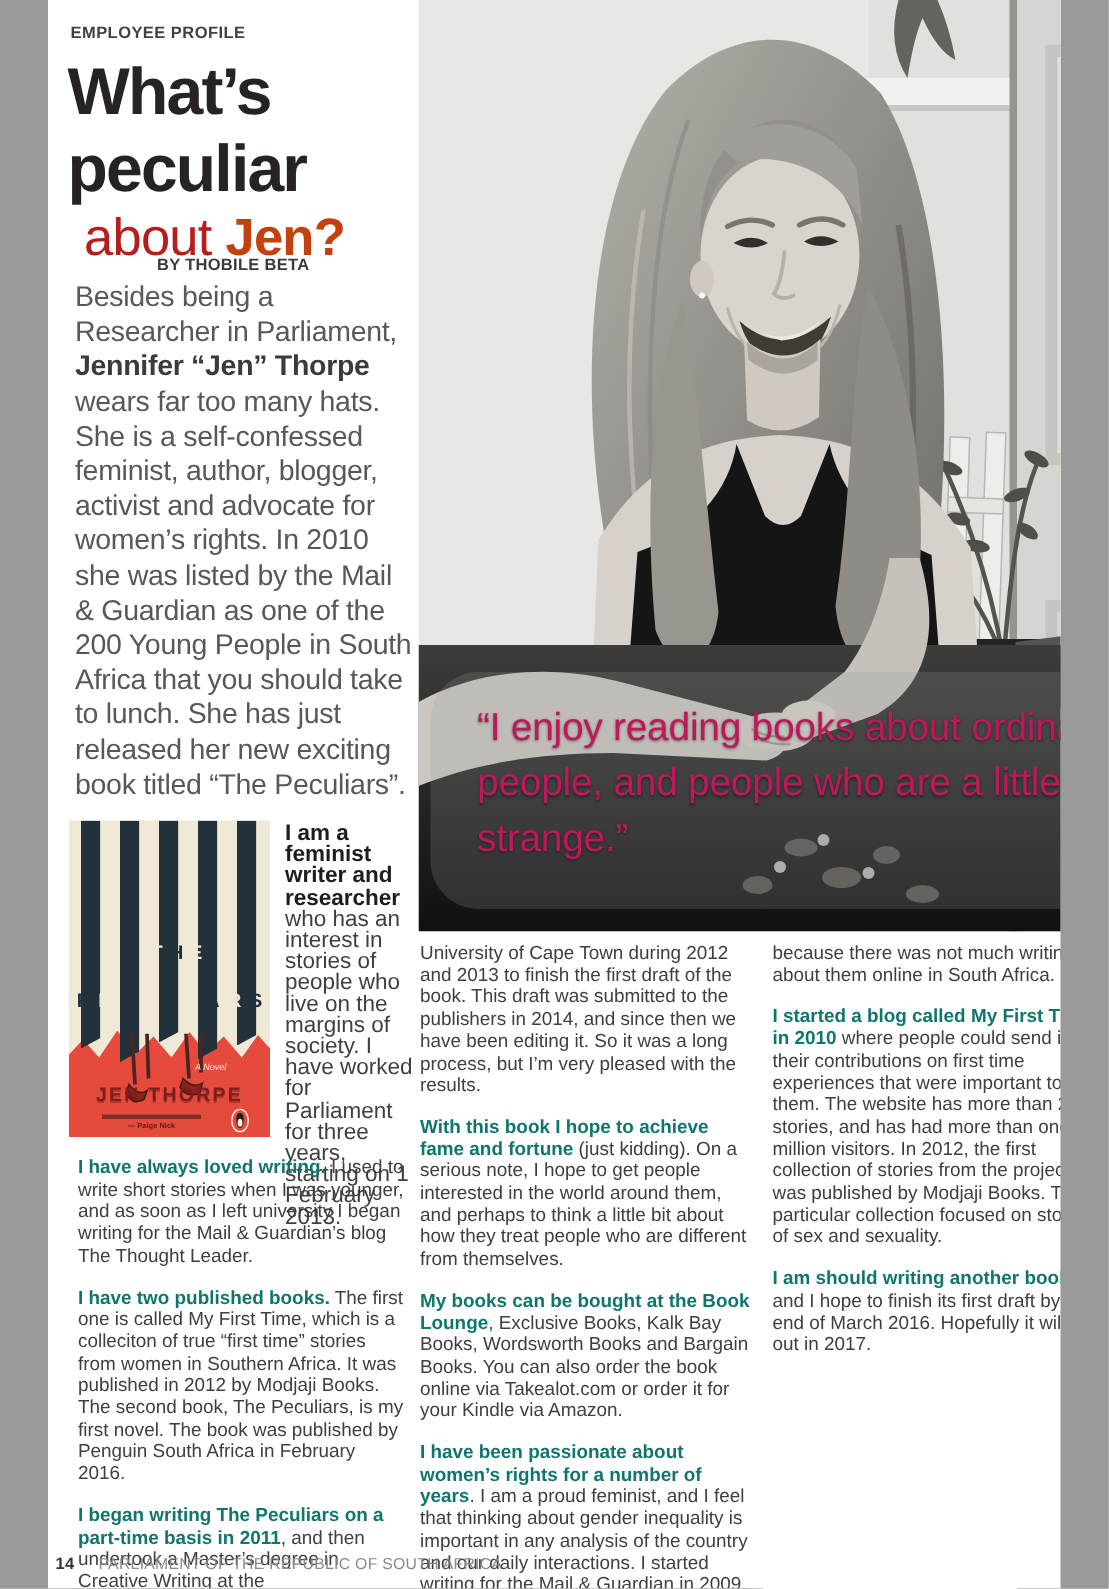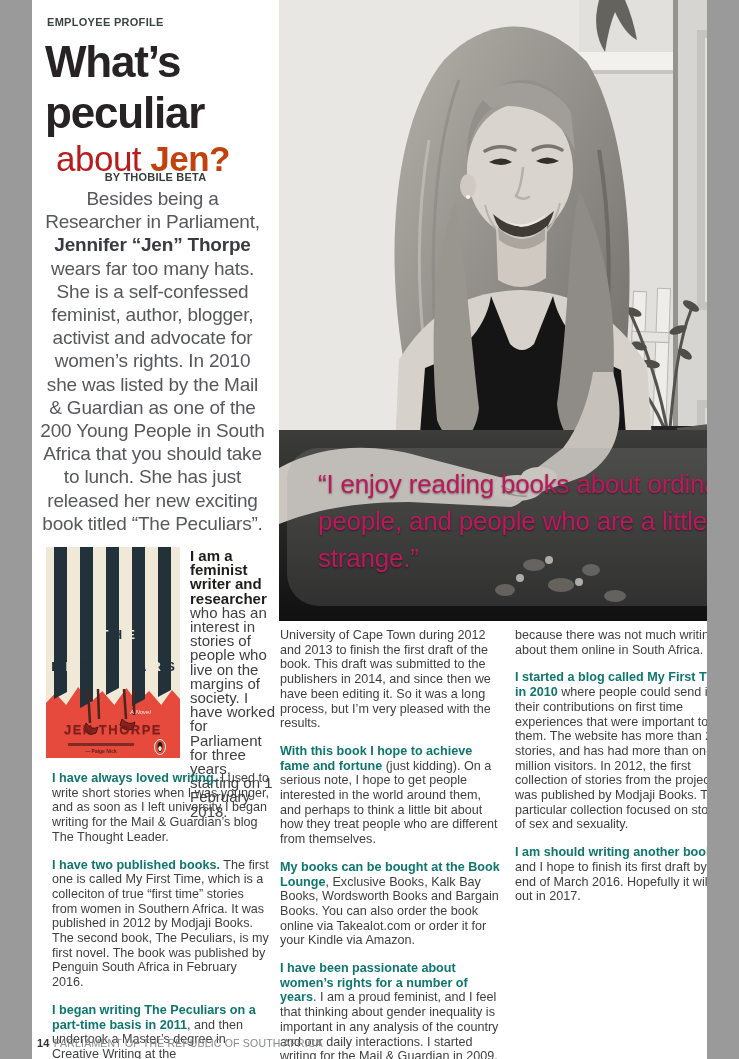--- a/index.html
+++ b/index.html
@@ -12,22 +12,22 @@
     color:#3c4441;letter-spacing:.3px;}
   .hl{position:absolute;left:13px;font-weight:bold;color:#272325;
     font-size:44px;letter-spacing:-1.2px;line-height:1;}
   .hl1{top:40px;}
   .hl2{top:91px;}
   .hl3{position:absolute;left:24px;top:141px;font-size:35px;letter-spacing:-.5px;line-height:1;}
   .hl3 .about{color:#b91c1c;font-weight:normal;}
   .hl3 .name{color:#c2410c;font-weight:bold;}
   .byline{position:absolute;left:14px;top:171px;width:219px;text-align:center;
     font-size:11px;font-weight:bold;color:#363d3c;letter-spacing:.2px;}
-  .intro{position:absolute;left:8px;top:187px;width:225px;
-    font-size:19px;line-height:23.2px;color:#57585c;letter-spacing:-.2px;text-align:center;}
+  .intro{position:absolute;left:18px;top:187px;width:225px;
+    font-size:19px;line-height:23.2px;color:#57585c;letter-spacing:-.2px;}
   .intro b{color:#3a3b40;}
   
   .col{position:absolute;font-size:12.6px;line-height:14.7px;color:#3f3f3f;}
   .col p{margin:0 0 13px 0;}
   .col b{color:#0f766e;}
   .col-left{left:20px;top:771px;width:219px;}
   .col-mid{left:248px;top:628px;width:221px;}
   .col-right{left:483px;top:628px;width:221px;}
   
   .side-note{position:absolute;left:158px;top:549px;width:88px;
@@ -59,21 +59,21 @@
     font-size:5px;font-weight:bold;color:#5c1f1a;}
   .penguin{position:absolute;left:108px;top:192px;}
   
   .photo{position:absolute;left:247px;top:0;width:492px;height:621px;}
   .quote{position:absolute;left:286px;top:466px;width:424px;
     font-size:26px;line-height:37px;color:#be185d;font-weight:normal;
     text-shadow:0 1px 2px rgba(0,0,0,.45);letter-spacing:-.2px;}
   
   .footer{position:absolute;left:5px;top:1037px;font-size:10.5px;color:#87898b;
     letter-spacing:.2px;}
-  .footer .num{font-weight:bold;color:#323232;font-size:11px;margin-right:4px;}
+  .footer .num{font-weight:bold;color:#323232;font-size:11px;margin-right:16px;}
 </style>
 </head>
 <body>
 
 <div class="page">
 
   <div class="kicker">EMPLOYEE PROFILE</div>
   <div class="hl hl2">peculiar</div>
   <div class="hl hl1">What’s</div>
   <div class="hl3">

